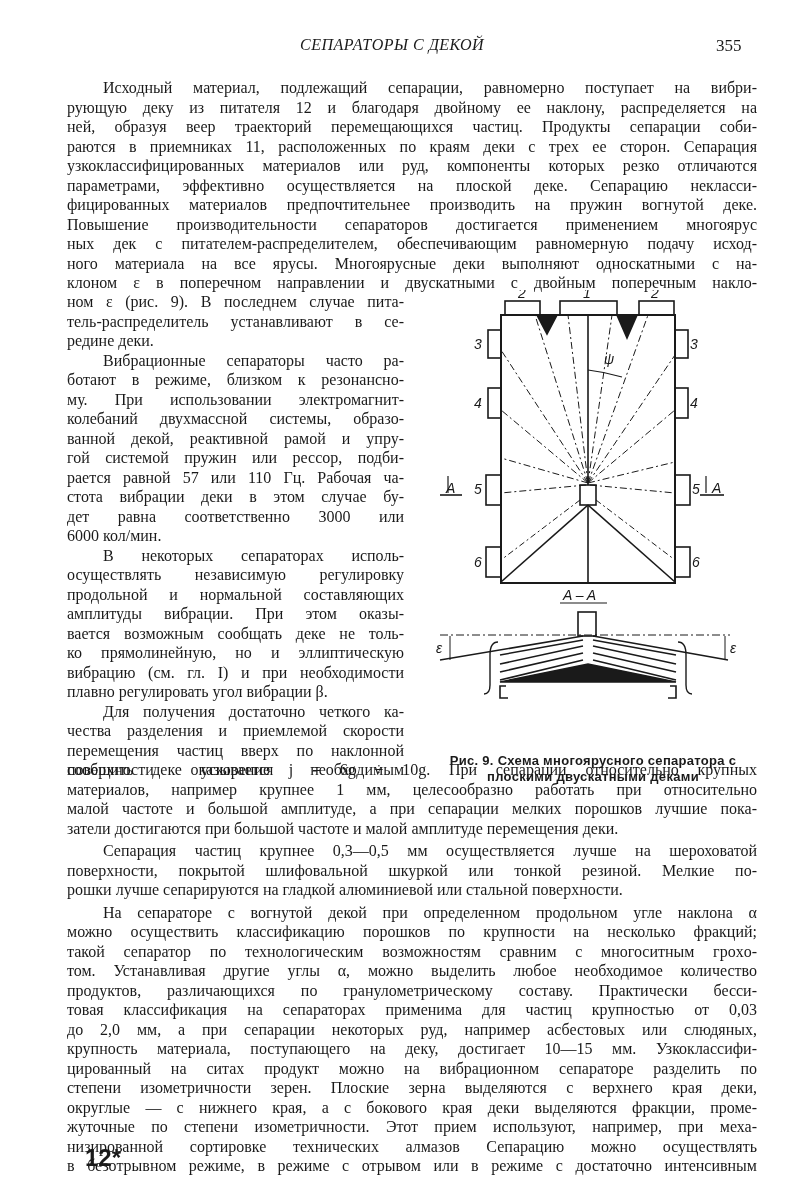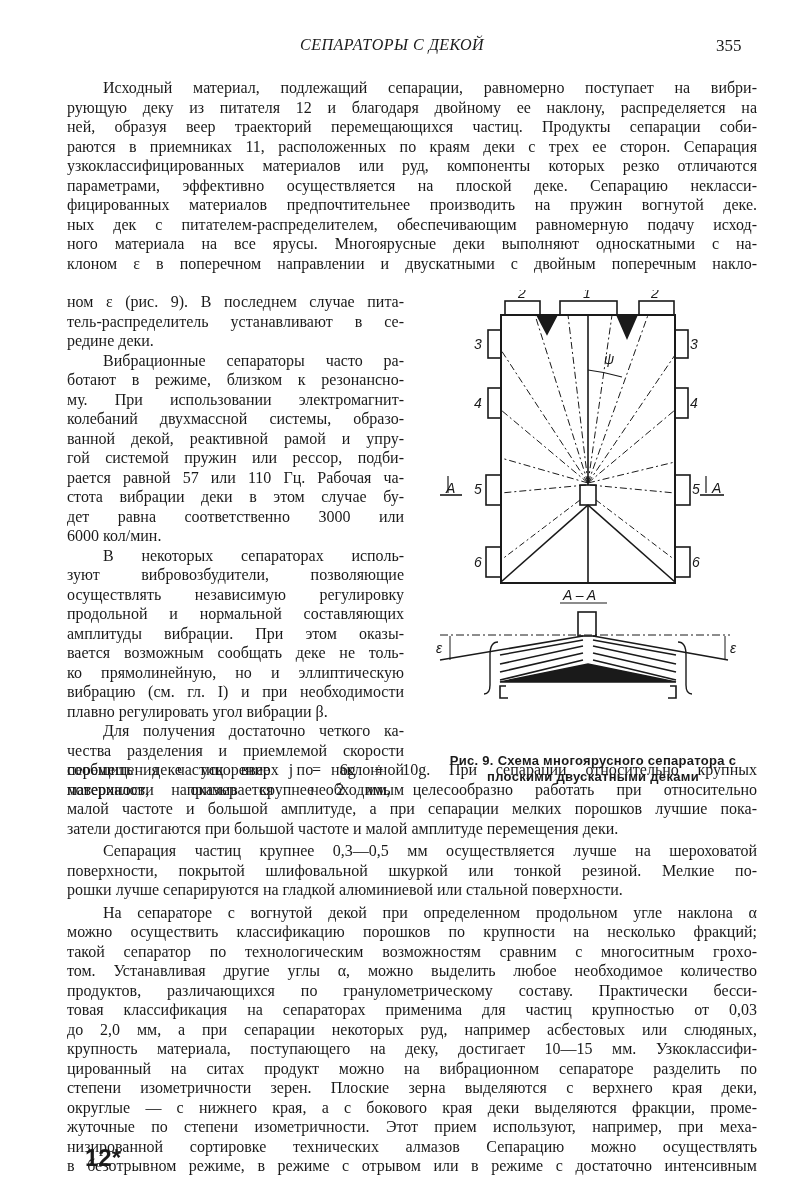--- a/index.html
+++ b/index.html
@@ -32,41 +32,41 @@
   <div class="page-number">355</div>
 
   <div class="body-text" style="top:78px;">
     <span class="line indent">Исходный материал, подлежащий сепарации, равномерно поступает на вибри-</span>
     <span class="line">рующую деку из питателя 12 и благодаря двойному ее наклону, распределяется на</span>
     <span class="line">ней, образуя веер траекторий перемещающихся частиц. Продукты сепарации соби-</span>
     <span class="line">раются в приемниках 11, расположенных по краям деки с трех ее сторон. Сепарация</span>
     <span class="line">узкоклассифицированных материалов или руд, компоненты которых резко отличаются</span>
     <span class="line">параметрами, эффективно осуществляется на плоской деке. Сепарацию некласси-</span>
     <span class="line">фицированных материалов предпочтительнее производить на пружин вогнутой деке.</span>
+    <span class="line">Повышение производительности сепараторов достигается применением многоярус</span>
     <span class="line">ных дек с питателем-распределителем, обеспечивающим равномерную подачу исход-</span>
     <span class="line">ного материала на все ярусы. Многоярусные деки выполняют односкатными с на-</span>
     <span class="line">клоном ε в поперечном направлении и двускатными с двойным поперечным накло-</span>
   </div>
 
   <div class="body-text narrow" style="top:292px;">
     <span class="line">ном ε (рис. 9). В последнем случае пита-</span>
     <span class="line">тель-распределитель устанавливают в се-</span>
     <span class="line last">редине деки.</span>
     <span class="line indent">Вибрационные сепараторы часто ра-</span>
     <span class="line">ботают в режиме, близком к резонансно-</span>
     <span class="line">му. При использовании электромагнит-</span>
     <span class="line">колебаний двухмассной системы, образо-</span>
     <span class="line">ванной декой, реактивной рамой и упру-</span>
     <span class="line">гой системой пружин или рессор, подби-</span>
     <span class="line">рается равной 57 или 110 Гц. Рабочая ча-</span>
     <span class="line">стота вибрации деки в этом случае бу-</span>
     <span class="line">дет равна соответственно 3000 или</span>
     <span class="line last">6000 кол/мин.</span>
     <span class="line indent">В некоторых сепараторах исполь-</span>
-    <span class="line">зуют вибровозбудители, позволяющие</span>
     <span class="line">осуществлять независимую регулировку</span>
     <span class="line">продольной и нормальной составляющих</span>
     <span class="line">амплитуды вибрации. При этом оказы-</span>
     <span class="line">вается возможным сообщать деке не толь-</span>
     <span class="line">ко прямолинейную, но и эллиптическую</span>
     <span class="line">вибрацию (см. гл. I) и при необходимости</span>
     <span class="line last">плавно регулировать угол вибрации β.</span>
     <span class="line indent">Для получения достаточно четкого ка-</span>
     <span class="line">чества разделения и приемлемой скорости</span>
     <span class="line">перемещения частиц вверх по наклонной</span>
@@ -168,21 +168,21 @@
     </g>
   </svg>
 
   <div class="caption">
     <div>Рис. 9. Схема многоярусного сепаратора с</div>
     <div>плоскими двускатными деками</div>
   </div>
 
   <div class="body-text" style="top:760px;">
     <span class="line">сообщить деке ускорение j = 6g ÷ 10g. При сепарации относительно крупных</span>
-    <span class="line">материалов, например крупнее 2 мм, целесообразно работать при относительно</span>
+    <span class="line">материалов, например крупнее 1 мм, целесообразно работать при относительно</span>
     <span class="line">малой частоте и большой амплитуде, а при сепарации мелких порошков лучшие пока-</span>
     <span class="line last">затели достигаются при большой частоте и малой амплитуде перемещения деки.</span>
     <span class="line indent" style="margin-top:3px">Сепарация частиц крупнее 0,3—0,5 мм осуществляется лучше на шероховатой</span>
     <span class="line">поверхности, покрытой шлифовальной шкуркой или тонкой резиной. Мелкие по-</span>
     <span class="line last">рошки лучше сепарируются на гладкой алюминиевой или стальной поверхности.</span>
     <span class="line indent" style="margin-top:3px">На сепараторе с вогнутой декой при определенном продольном угле наклона α</span>
     <span class="line">можно осуществить классификацию порошков по крупности на несколько фракций;</span>
     <span class="line">такой сепаратор по технологическим возможностям сравним с многоситным гроxо-</span>
     <span class="line">том. Устанавливая другие углы α, можно выделить любое необходимое количество</span>
     <span class="line">продуктов, различающихся по гранулометрическому составу. Практически бесси-</span>

